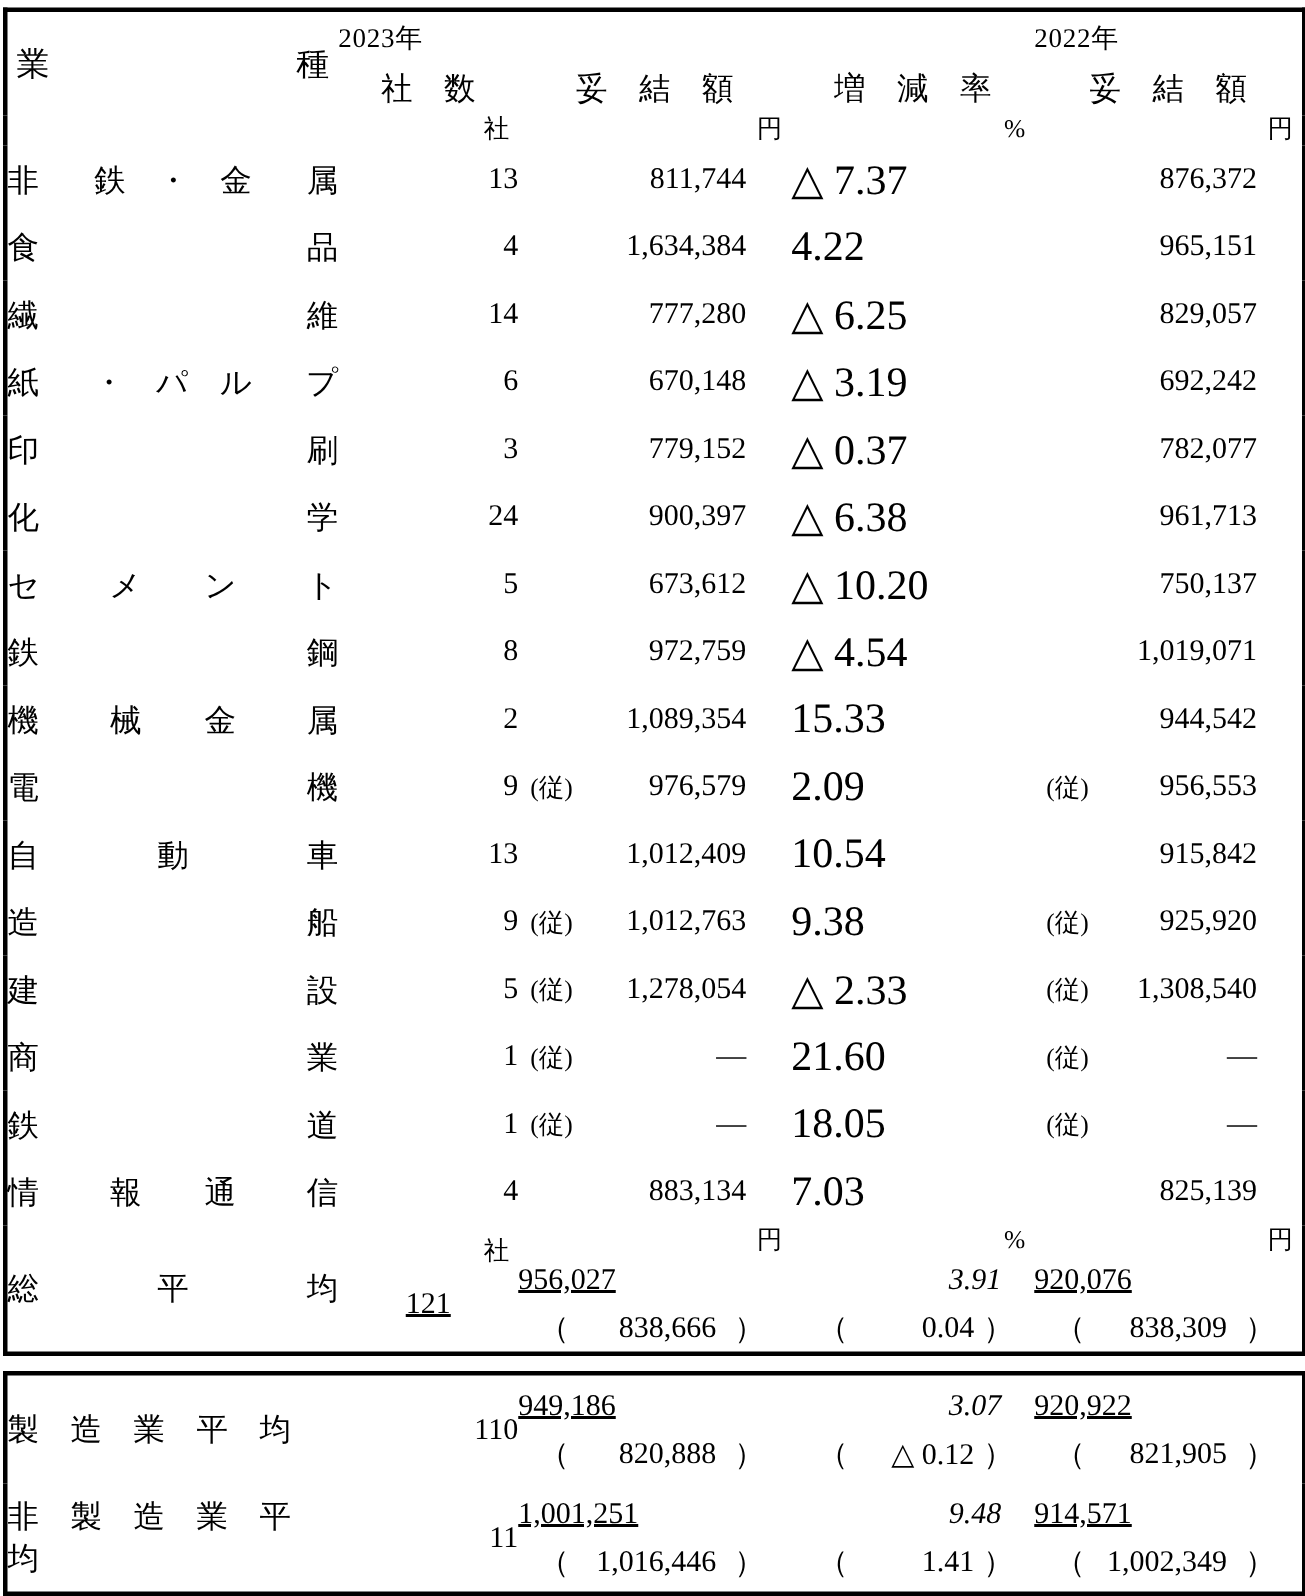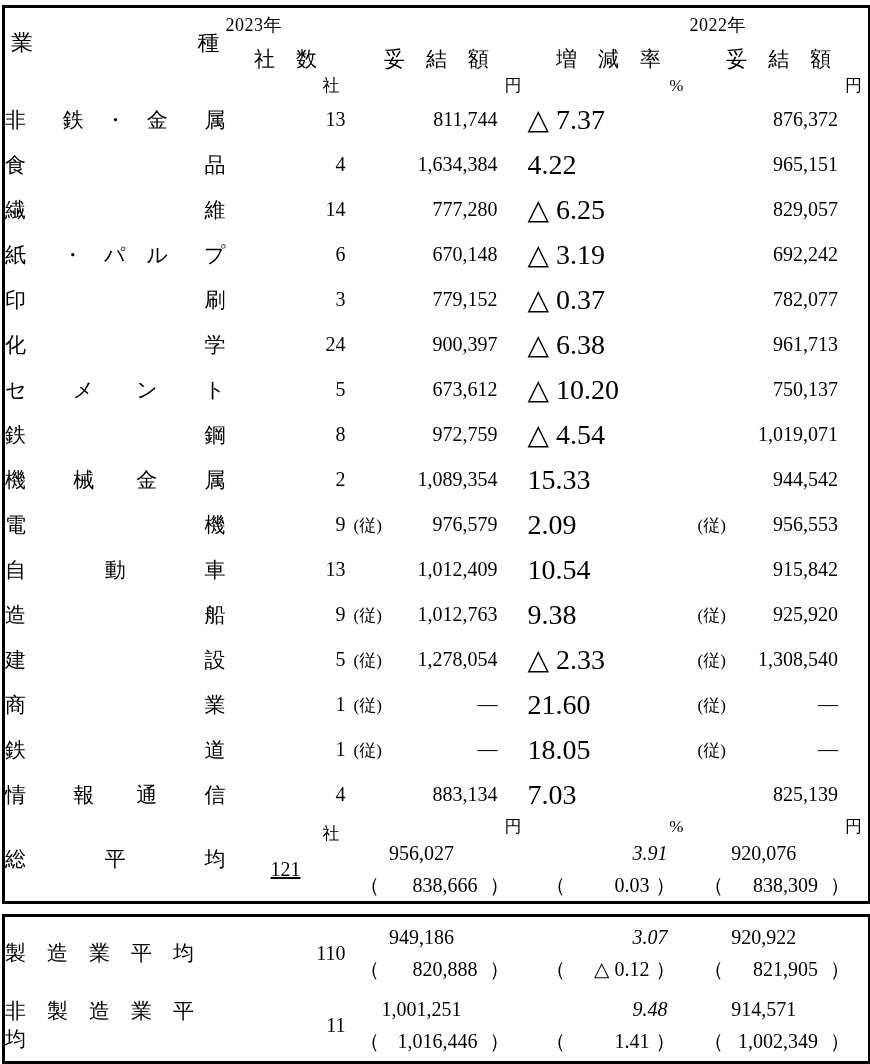--- a/index.html
+++ b/index.html
@@ -150,21 +150,21 @@
     justify-content: space-between;
     font-size: 20px;
     height: 32px;
     box-sizing: border-box;
   }
   .amt-paren { padding: 0 18px 0 14px; }
   .rate-paren { padding: 0 14px 0 18px; }
   .paren-line .val { flex: 1; text-align: right; padding-right: 12px; }
   .paren-line .rv  { flex: 1; text-align: right; padding-right: 6px; }
 
-  .plain-right { text-align: center; padding-right: 30px; }
+  .plain-right { text-align: left; padding-right: 30px; text-decoration: underline; }
   .plain-right-rate { text-align: right; padding-right: 22px; font-style: italic; }
 
   .gap { height: 10px; }
 
   .top-crumb {
     height: 5px;
     width: 870px;
     overflow: hidden;
     font-size: 9px;
     color: #222;
@@ -628,21 +628,21 @@
             </div>
           </div>
         </td>
 
         <td class="vsep-thin hsep-thick">
           <div class="stack">
             <span class="ln1" style="text-align:right;padding-right:6px;font-size:17px;line-height:20px;height:20px;">%</span>
             <span class="ln1 plain-right-rate">3.91</span>
             <div class="paren-line rate-paren">
               <span>（</span>
-              <span class="rv">0.03</span>
+              <span class="rv">0.04</span>
               <span>）</span>
             </div>
           </div>
         </td>
 
         <td class="vsep-thick hsep-thick">
           <div class="stack">
             <span class="ln1" style="text-align:right;padding-right:6px;font-size:17px;line-height:20px;height:20px;">円</span>
             <span class="ln1 plain-right">920,076</span>
             <div class="paren-line amt-paren">

